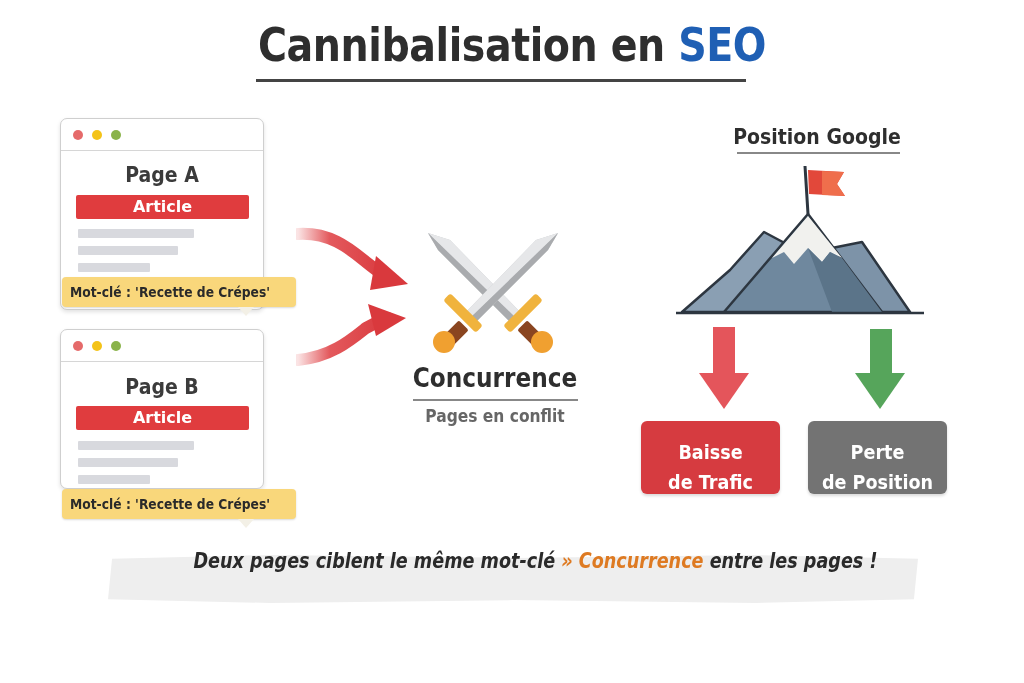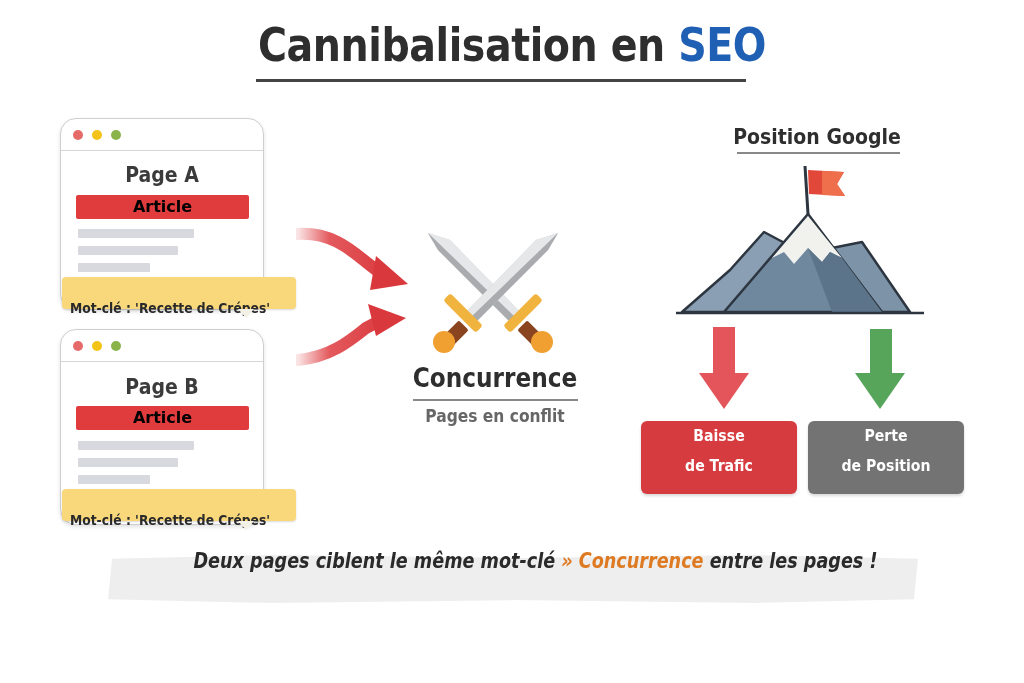--- a/index.html
+++ b/index.html
@@ -13,51 +13,51 @@
       transform: scaleX(0.86);
     }
     .title .accent { color: #1f5fb4; }
     .title-rule {
       position: absolute; left: 256px; top: 79px; width: 490px; height: 3px; background: #444;
     }
 
     
     .win {
       position: absolute; left: 60px; width: 204px; background: #fff;
-      border: 1.5px solid #cfcfcf; border-radius: 16px;
+      border: 1.5px solid #cfcfcf; border-radius: 7px;
       box-shadow: 0 2px 4px rgba(0,0,0,0.12);
     }
     .win-a { top: 118px; height: 192px; }
-    .win-b { top: 329px; height: 196px; }
+    .win-b { top: 329px; height: 160px; }
     .win-bar { height: 32px; border-bottom: 1.5px solid #d6d6d6; position: relative; }
     .dot { position: absolute; top: 11px; width: 10px; height: 10px; border-radius: 50%; }
     .dot.r { left: 12px; background: #e56a6a; }
     .dot.y { left: 31px; background: #f4c318; }
     .dot.g { left: 50px; background: #8ab34a; }
     .win-title {
       position: absolute; left: 0; width: 100%; text-align: center;
       font-size: 21px; font-weight: bold; color: #3b3b3b;
       font-family: "DejaVu Sans", sans-serif; transform: scaleX(0.9);
     }
     .win-a .win-title { top: 44px; }
     .win-b .win-title { top: 45px; }
     .article {
       position: absolute; left: 15px; width: 173px; height: 24px; background: #e03c3e;
-      border-radius: 2px; color: #000000; font-weight: bold; font-size: 16px; text-align: center; line-height: 24px;
+      border-radius: 2px; color: #ffffff; font-weight: bold; font-size: 16px; text-align: center; line-height: 24px;
       font-family: "DejaVu Sans", sans-serif;
     }
     .win-a .article { top: 76px; }
     .win-b .article { top: 76px; }
     .line { position: absolute; left: 17px; height: 9px; background: #d8d9de; border-radius: 1px; }
     .l1 { width: 116px; } .l2 { width: 100px; } .l3 { width: 72px; }
     .win-a .l1 { top: 110px; } .win-a .l2 { top: 127px; } .win-a .l3 { top: 144px; }
     .win-b .l1 { top: 111px; } .win-b .l2 { top: 128px; } .win-b .l3 { top: 145px; }
 
     .kw {
-      position: absolute; left: 62px; height: 30px; padding: 16px 8px; width: 234px;
+      position: absolute; left: 62px; height: 30px; padding: 0 8px; width: 234px;
       background: #f9d77b; border-radius: 4px; line-height: 30px;
       font-size: 14px; font-weight: bold; color: #2a2a2a; white-space: nowrap;
       box-shadow: 0 1px 2px rgba(0,0,0,0.15);
       font-family: "DejaVu Sans", sans-serif;
       text-decoration: underline;
     }
     .kw span { display: inline-block; transform: scaleX(0.88); transform-origin: left center; }
     .kw-a { top: 277px; }
     .kw-b { top: 489px; }
     .kw::after {
@@ -82,22 +82,22 @@
     
     .pos-title {
       position: absolute; left: 712px; top: 124px; width: 210px; text-align: center;
       font-size: 22px; font-weight: bold; color: #2e2e2e; font-family: "DejaVu Sans", sans-serif;
       transform: scaleX(0.86);
     }
     .pos-rule { position: absolute; left: 737px; top: 152px; width: 163px; height: 1.5px; background: #888; }
     .mountain { position: absolute; left: 672px; top: 160px; }
     .down-arrow { position: absolute; }
     .res-box {
-      position: absolute; top: 421px; height: 73px; width: 156px; border-radius: 6px; color: #fff;
-      font-weight: bold; font-size: 16px; text-align: center; line-height: 30px; padding-top: 0;
+      position: absolute; top: 421px; height: 73px; width: 139px; border-radius: 6px; color: #fff;
+      font-weight: bold; font-size: 20px; text-align: center; line-height: 30px; padding-top: 16px;
       font-family: "DejaVu Sans", sans-serif; box-shadow: 0 2px 3px rgba(0,0,0,0.15);
     }
     .res-box span { display: block; transform: scaleX(0.88); }
     .res-red { left: 641px; background: #d63b40; }
     .res-green { left: 808px; background: #737373; }
 
     
     .banner {
       position: absolute; left: 108px; top: 555px; width: 810px; height: 48px;
       background: #eeeeee; border-radius: 3px;

